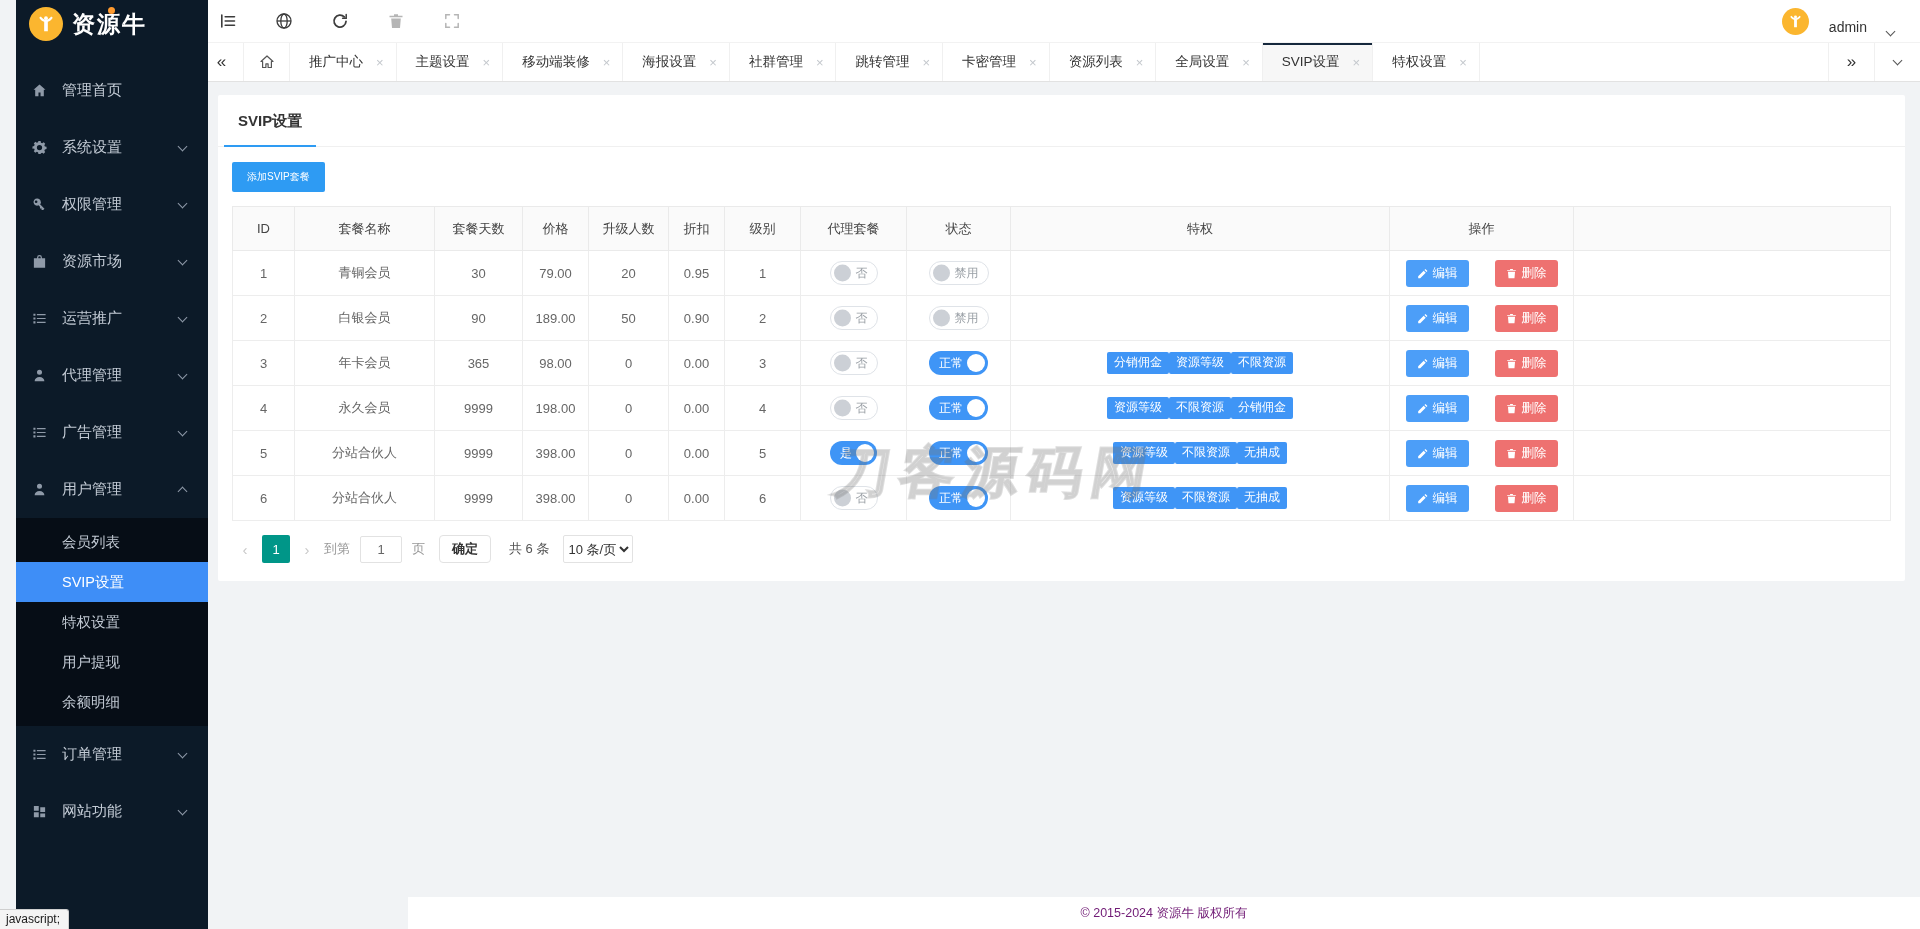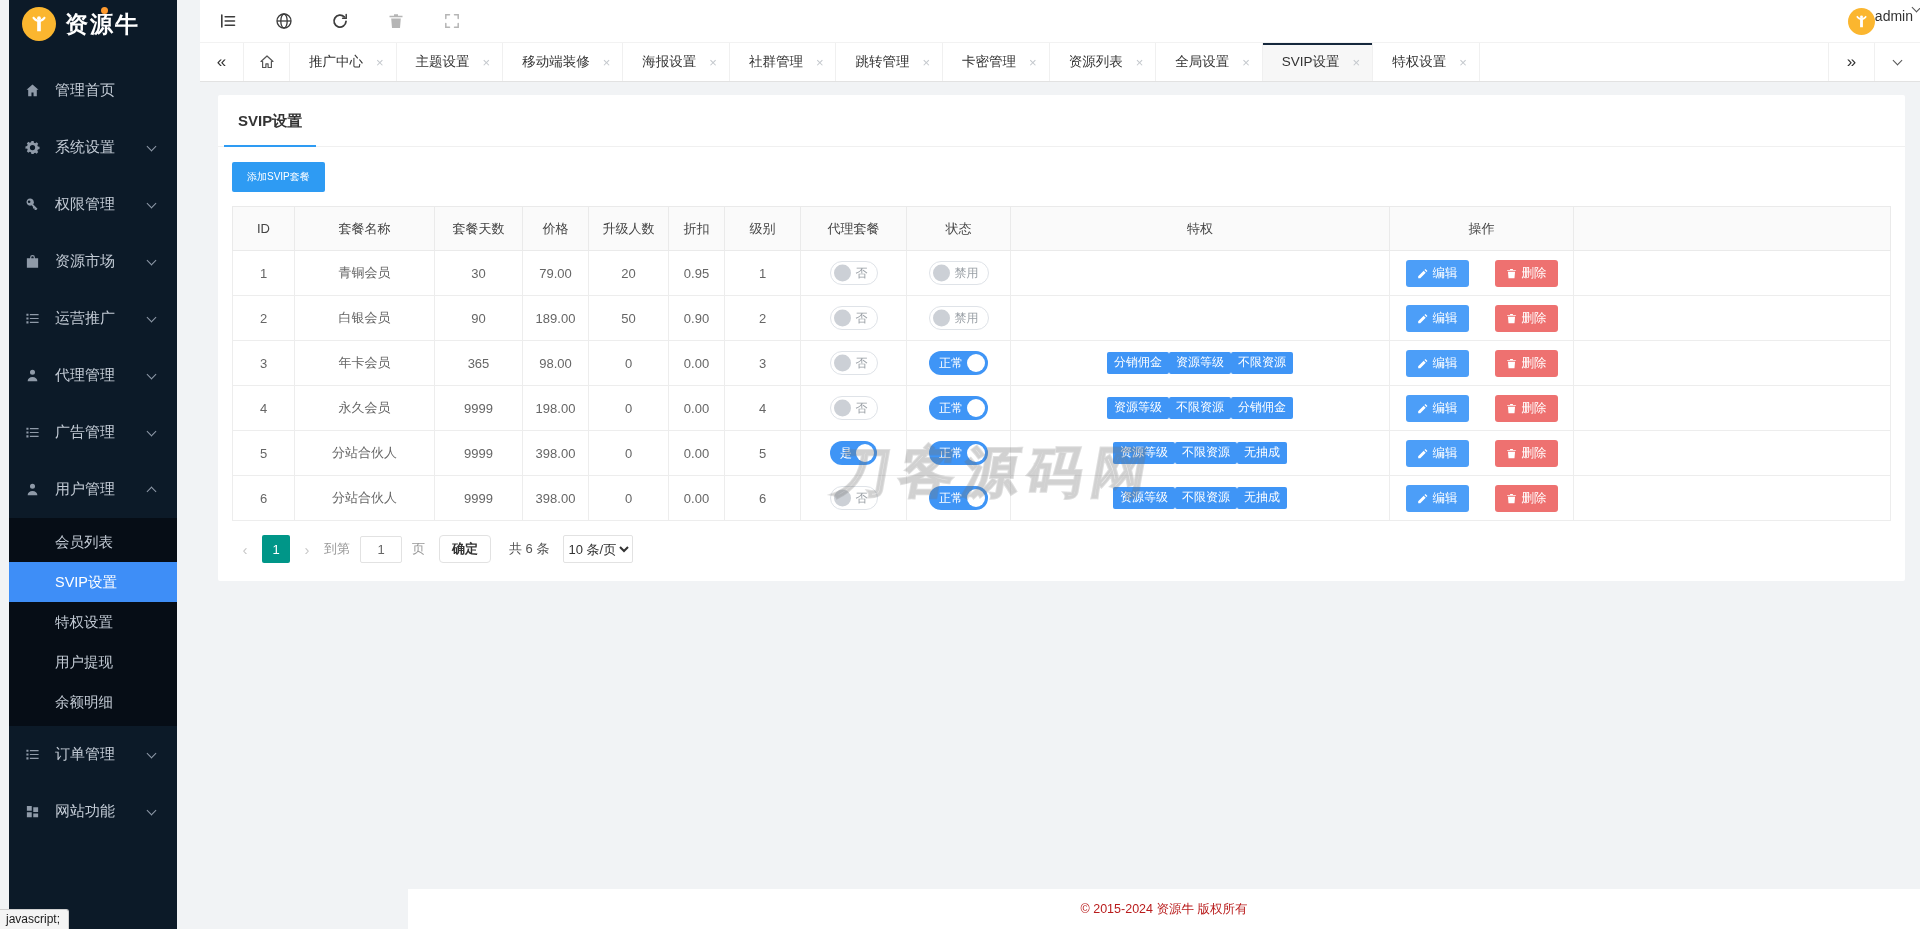--- a/index.html
+++ b/index.html
@@ -1,20 +1,20 @@
 <!DOCTYPE html>
 <html style="--primary: #2e9bf3; --accent-blue: #3f95f6; --edit-blue: #4c9ef8; --delete-red: #ee7170; --sidebar-bg: #0c1a28; --sidebar-active: #3e8ef7; --logo-yellow: #fbb62f; --page-active: #009688; --tab-active-border: #15283c;"><head>
 <meta charset="utf-8">
 <style>
   html,body{margin:0;padding:0;width:1920px;height:929px;overflow:hidden;
     font-family:"Liberation Sans","DejaVu Sans",sans-serif;background:#f1f3f5;position:relative;}
   *{box-sizing:border-box;}
 
   
-  .sidebar{position:absolute;left:9px;top:0;width:168px;height:929px;background:var(--sidebar-bg,#0c1a28);z-index:20;}
+  .sidebar{position:absolute;left:16px;top:0;width:192px;height:929px;background:var(--sidebar-bg,#0c1a28);z-index:20;}
   .logo{height:48px;display:flex;align-items:center;padding-left:13px;position:relative;}
   .logo-circle{width:34px;height:34px;border-radius:50%;background:var(--logo-yellow,#fbb62f);display:flex;align-items:center;justify-content:center;flex:0 0 34px;}
   .logo-text{color:#fff;font-size:23px;font-weight:bold;margin-left:9px;letter-spacing:2px;}
   .logo-dot{position:absolute;left:92px;top:7px;width:7px;height:7px;border-radius:50%;background:#ff9a2e;}
   .menu{margin-top:14px;}
   .mitem{height:57px;display:flex;align-items:center;cursor:pointer;color:#c3cbd5;font-size:15px;}
   .mitem .mi{width:46px;text-align:center;color:#8f9aa8;display:flex;justify-content:center;}
   .mitem .mi svg{width:15px;height:15px;}
   .mitem .mlabel{flex:1;}
   .chev{width:7px;height:7px;border-right:1.5px solid #8f9aa8;border-bottom:1.5px solid #8f9aa8;transform:rotate(45deg);margin-right:22px;margin-top:-3px;}
@@ -23,21 +23,21 @@
   .sitem{height:40px;line-height:40px;padding-left:46px;color:#c3cbd5;font-size:14.5px;cursor:pointer;}
   .sitem.active{background:var(--sidebar-active,#3e8ef7);color:#fff;}
   .js-bubble{position:absolute;left:0;bottom:0;background:#f4f4f4;border:1px solid #cfcfcf;border-left:none;border-bottom:none;border-radius:0 3px 0 0;padding:2px 8px 3px 6px;font-size:12px;color:#1a1a1a;z-index:60;}
 
   
   .header{position:absolute;left:200px;top:0;right:0;height:42px;background:#fff;display:flex;align-items:center;z-index:10;}
   .hicon{width:56px;text-align:center;cursor:pointer;color:#3c3c3c;display:flex;justify-content:center;}
   .hicon svg{width:18px;height:18px;}
   .hicon.dim{color:#b5b5b5;}
   .hspacer{flex:1;}
-  .huser{display:flex;align-items:flex-start;gap:0;cursor:pointer;}
+  .huser{display:flex;align-items:flex-end;gap:20px;padding-right:26px;cursor:pointer;}
   .avatar{width:27px;height:27px;border-radius:50%;background:var(--logo-yellow,#fbb62f);display:flex;align-items:center;justify-content:center;}
   .uname{font-size:14px;color:#333;}
   .caret{width:7px;height:7px;border-right:1.4px solid #555;border-bottom:1.4px solid #555;transform:rotate(45deg);margin-top:-4px;}
 
   
   .tabbar{position:absolute;left:200px;top:42px;right:0;height:40px;background:#fff;border-top:1px solid #f2f2f2;border-bottom:1px solid #e2e2e2;display:flex;align-items:stretch;z-index:10;}
   .tb-btn{width:44px;display:flex;align-items:center;justify-content:center;border-right:1px solid #f0f0f0;font-size:17px;color:#333;cursor:pointer;}
   .tb-btn.right{border-right:none;border-left:1px solid #f0f0f0;width:46px;}
   .tab-home{width:46px;display:flex;align-items:center;justify-content:center;border-right:1px solid #f0f0f0;cursor:pointer;}
   .tab{display:flex;align-items:center;padding:0 12px 0 19px;border-right:1px solid #f0f0f0;font-size:13.5px;color:#333;cursor:pointer;position:relative;}
@@ -75,21 +75,21 @@
   .pager{display:flex;align-items:center;margin-top:14px;font-size:13px;color:#666;}
   .pg-arrow{width:26px;height:28px;display:flex;align-items:center;justify-content:center;color:#c8c8c8;font-size:15px;cursor:pointer;}
   .pg-cur{width:28px;height:28px;background:var(--page-active,#009688);color:#fff;display:flex;align-items:center;justify-content:center;border-radius:2px;font-size:13px;margin:0 4px;cursor:default;}
   .pg-label{margin:0 4px;color:#999;}
   .pg-input{width:42px;height:27px;border:1px solid #e2e2e2;border-radius:2px;text-align:center;font-size:13px;color:#666;margin:0 6px;outline:none;}
   .pg-confirm{height:28px;padding:0 12px;background:#fff;border:1px solid #e2e2e2;border-radius:4px;font-size:13px;color:#333;margin:0 10px;cursor:pointer;font-weight:bold;}
   .pg-total{margin:0 8px;color:#555;}
   .pg-size{height:28px;border:1px solid #e2e2e2;border-radius:2px;font-size:13px;color:#333;background:#fff;margin-left:6px;outline:none;}
 
   
-  .footer{position:absolute;left:200px;right:0;bottom:0;height:40px;background:#fff;display:flex;align-items:center;justify-content:center;font-size:12.5px;color:#b91c1c;margin-left:8px;}
+  .footer{position:absolute;left:200px;right:0;bottom:0;height:32px;background:#fff;display:flex;align-items:center;justify-content:center;font-size:12.5px;color:#701a75;margin-left:8px;}
   .watermark{position:absolute;left:836px;top:436px;font-size:55px;font-weight:bold;letter-spacing:9px;transform:skewX(-10deg);color:rgba(130,130,130,0.14);-webkit-text-stroke:2px rgba(110,110,110,0.22);z-index:8;pointer-events:none;white-space:nowrap;}
 </style>
 </head>
 <body>
 
 <div class="sidebar">
   <div class="logo">
     <div class="logo-circle">
       <svg viewBox="0 0 24 24" width="22" height="22">
           <g fill="#fff">

